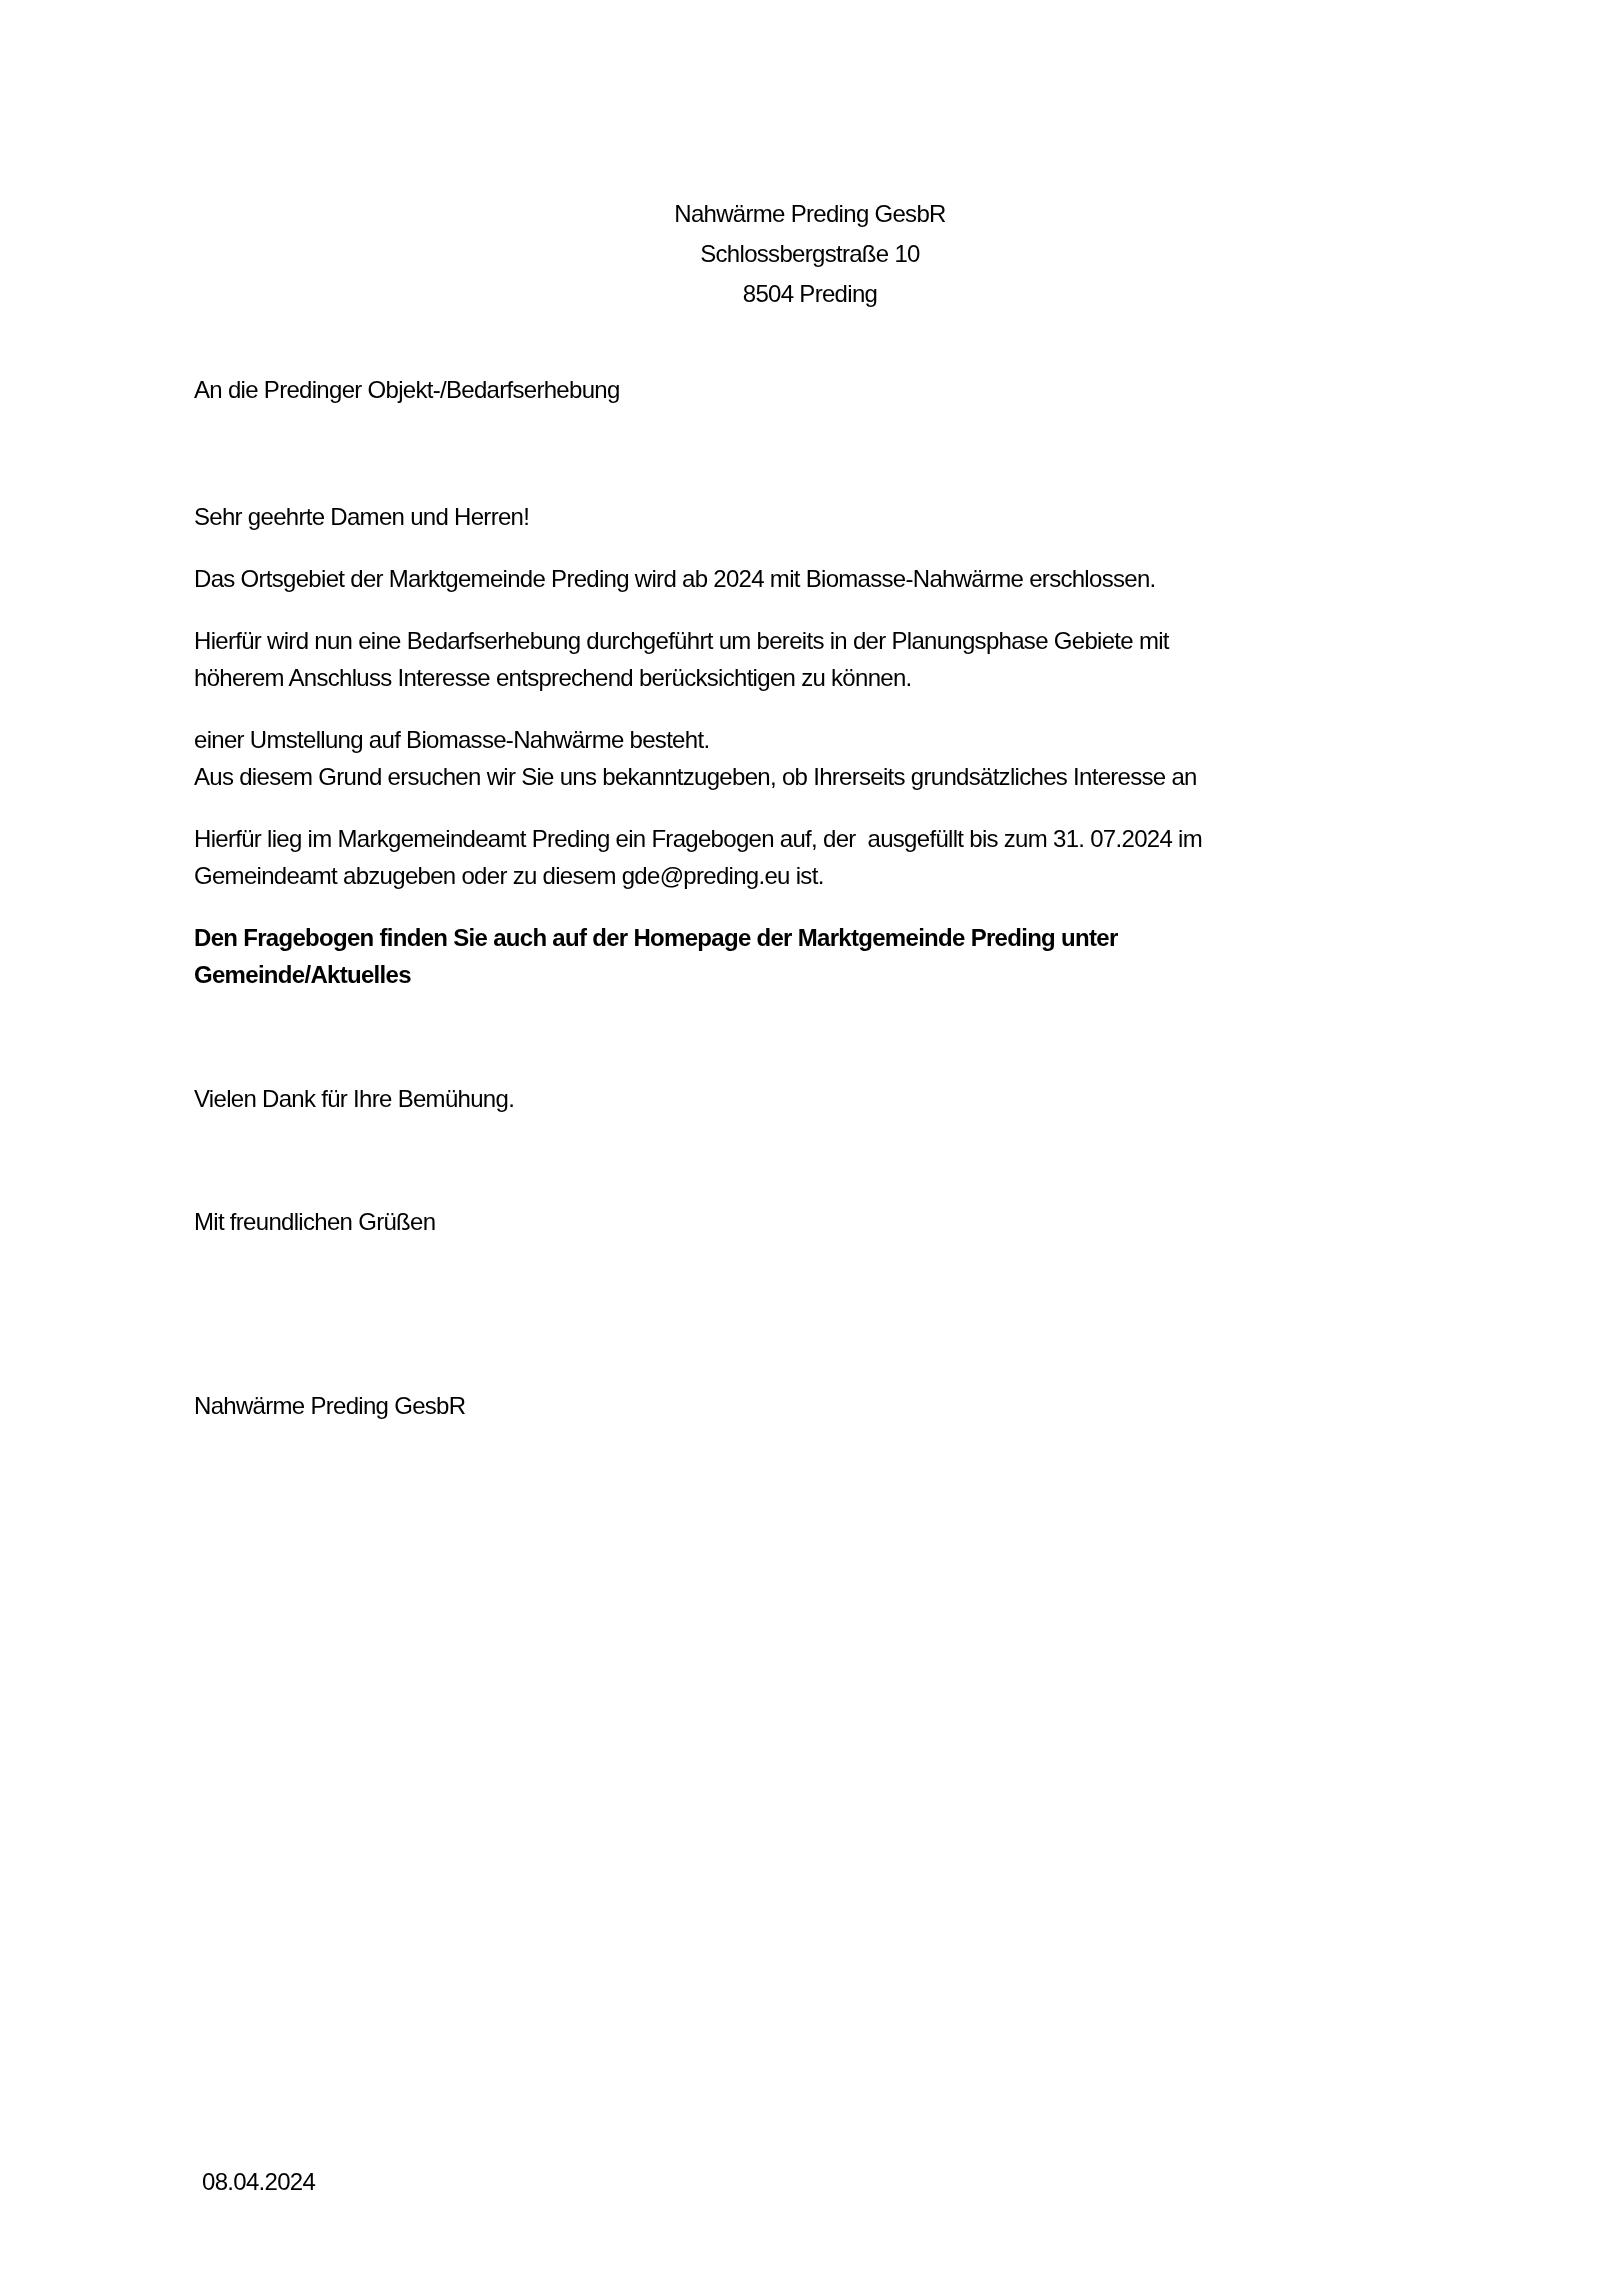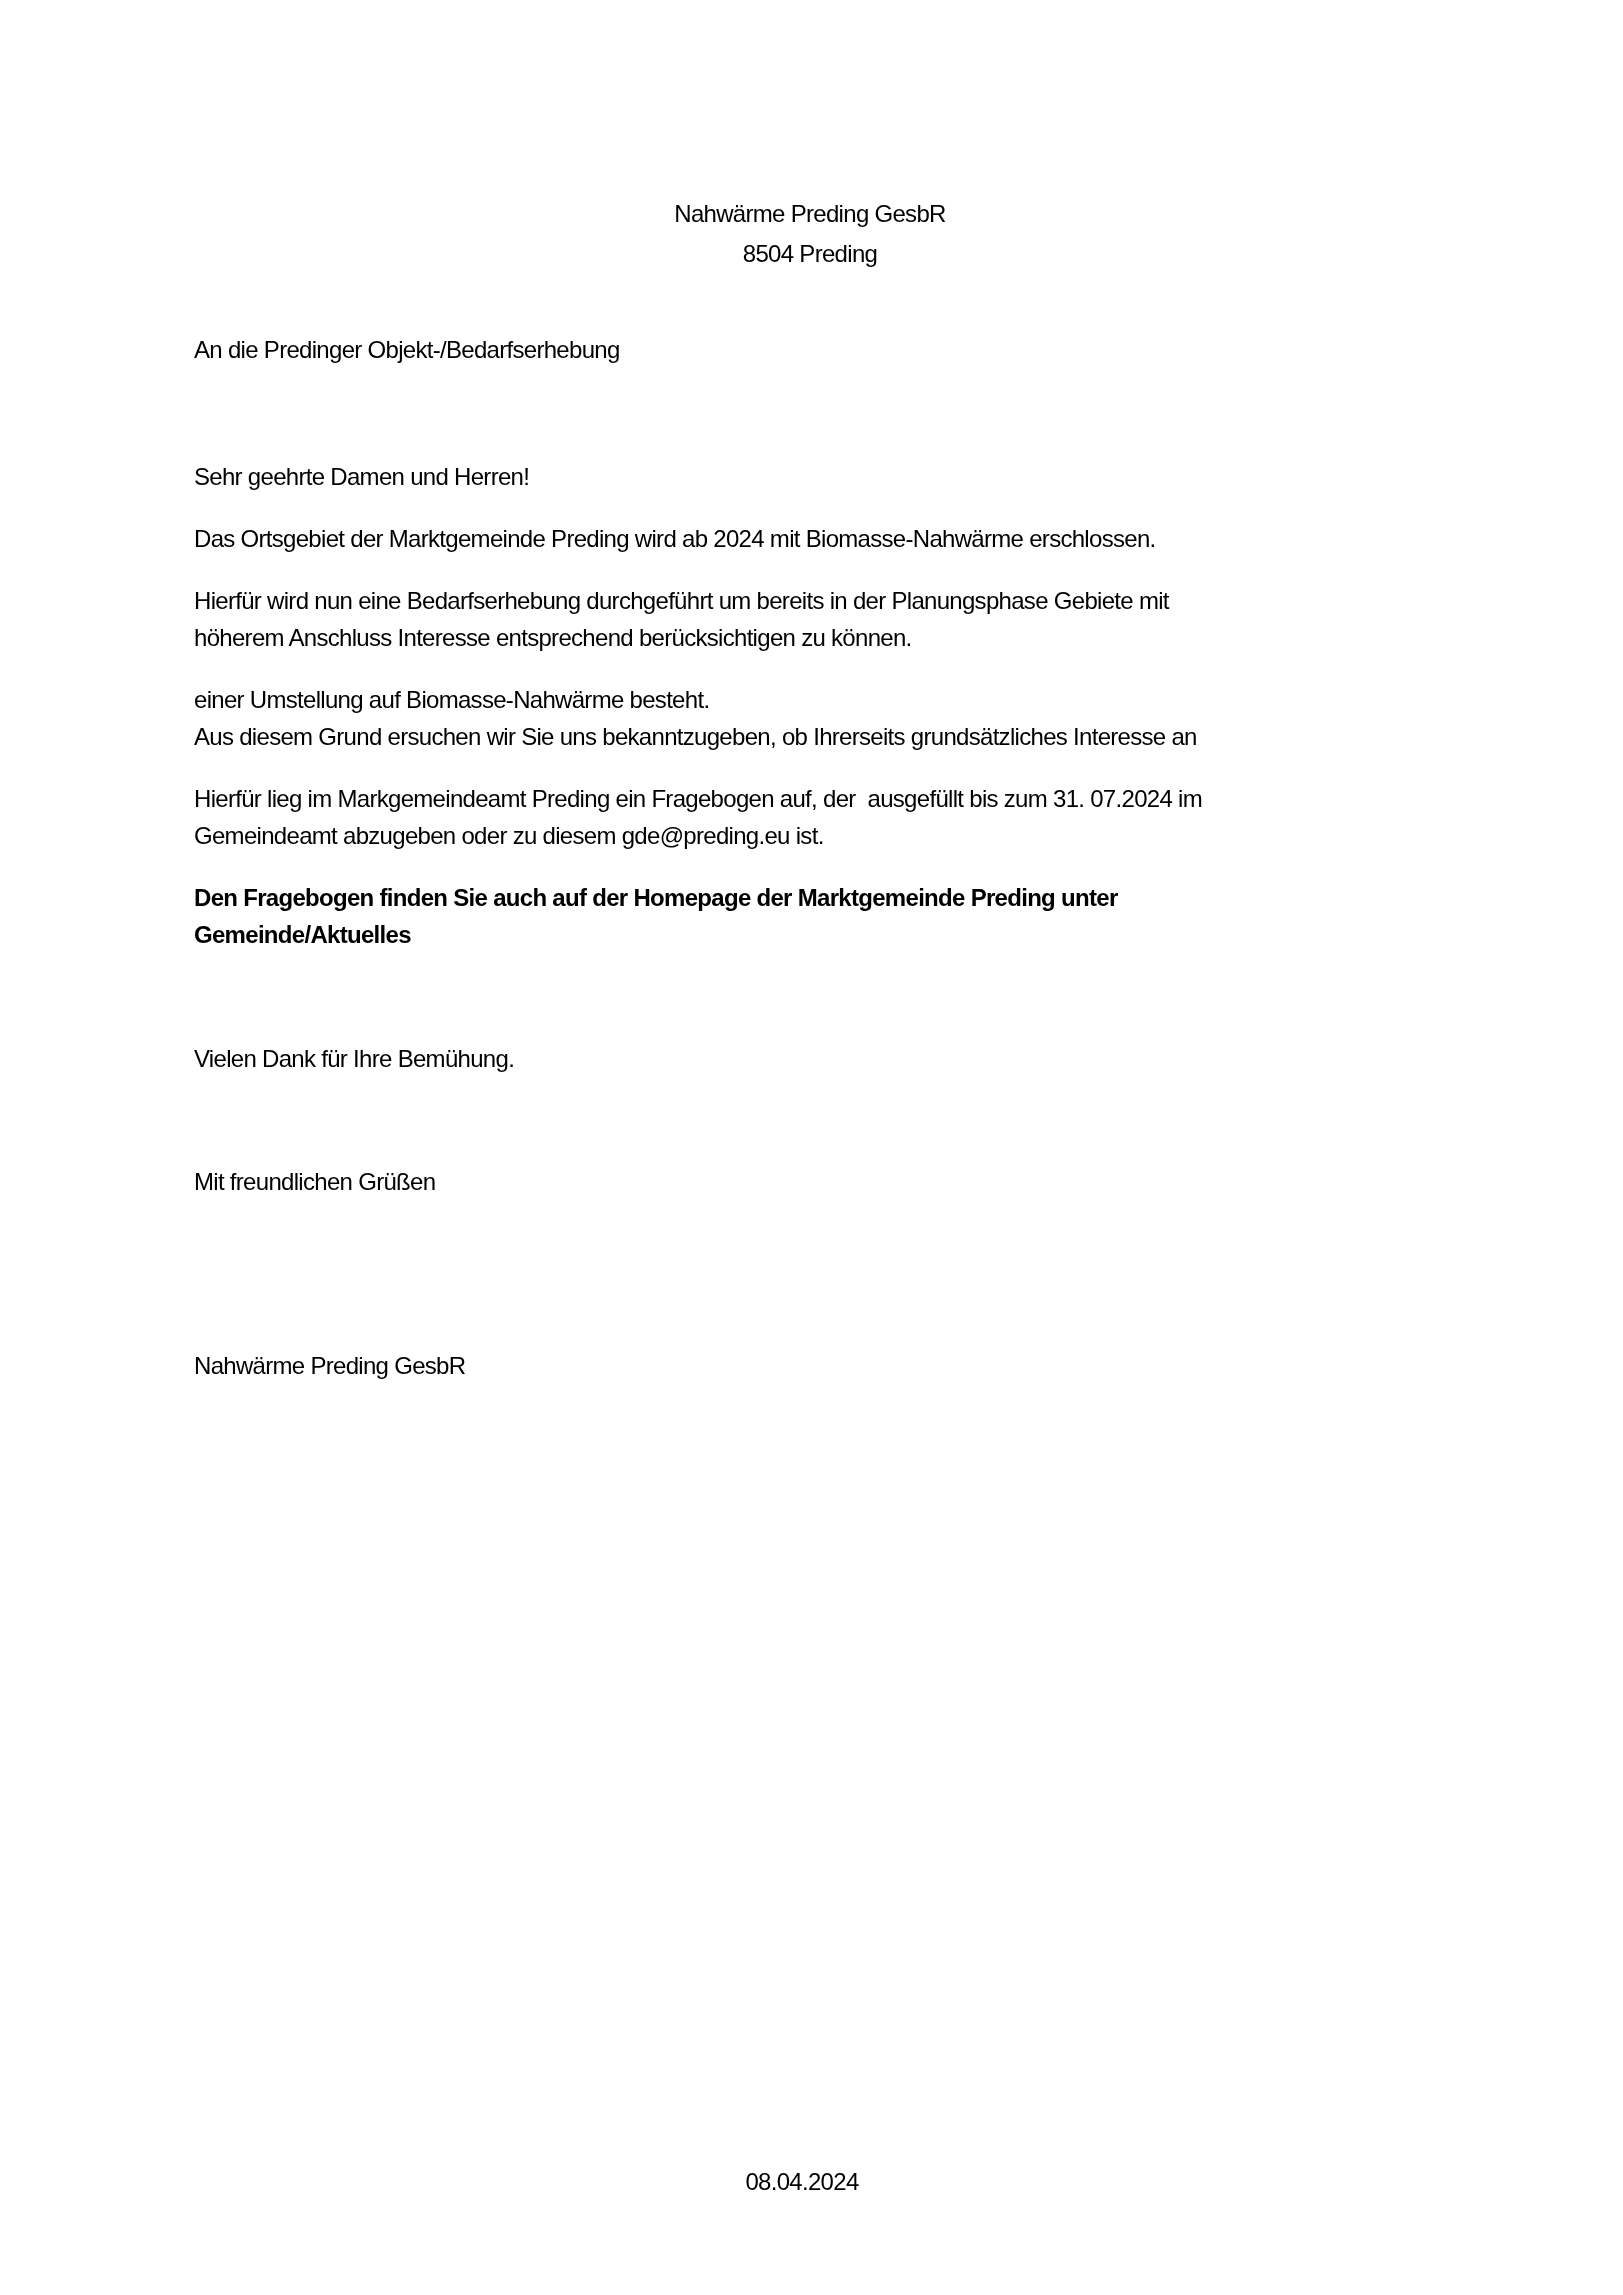--- a/index.html
+++ b/index.html
@@ -52,35 +52,36 @@
   .para-closing {
     margin-bottom: 147px;
   }
   .email-link {
     color: #000000;
     cursor: pointer;
   }
   .date {
     position: absolute;
     top: 2163px;
-    left: 186px;
+    left: 202px;
     width: 1232px;
-    text-align: center;
+    text-align: left;
     line-height: 37px;
     white-space: pre;
   }
 </style>
 </head>
 <body>
 
 <div class="page">
   <div class="content">
 
     <div class="sender">
       <div class="line">Nahwärme Preding GesbR</div>
+      <div class="line">Schlossbergstraße 10</div>
       <div class="line">8504 Preding</div>
     </div>
 
     <div class="recipient line">An die Predinger Objekt-/Bedarfserhebung</div>
 
     <div class="para line">Sehr geehrte Damen und Herren!</div>
 
     <div class="para">
       <div class="line">Das Ortsgebiet der Marktgemeinde Preding wird ab 2024 mit Biomasse-Nahwärme erschlossen.</div>
     </div>

